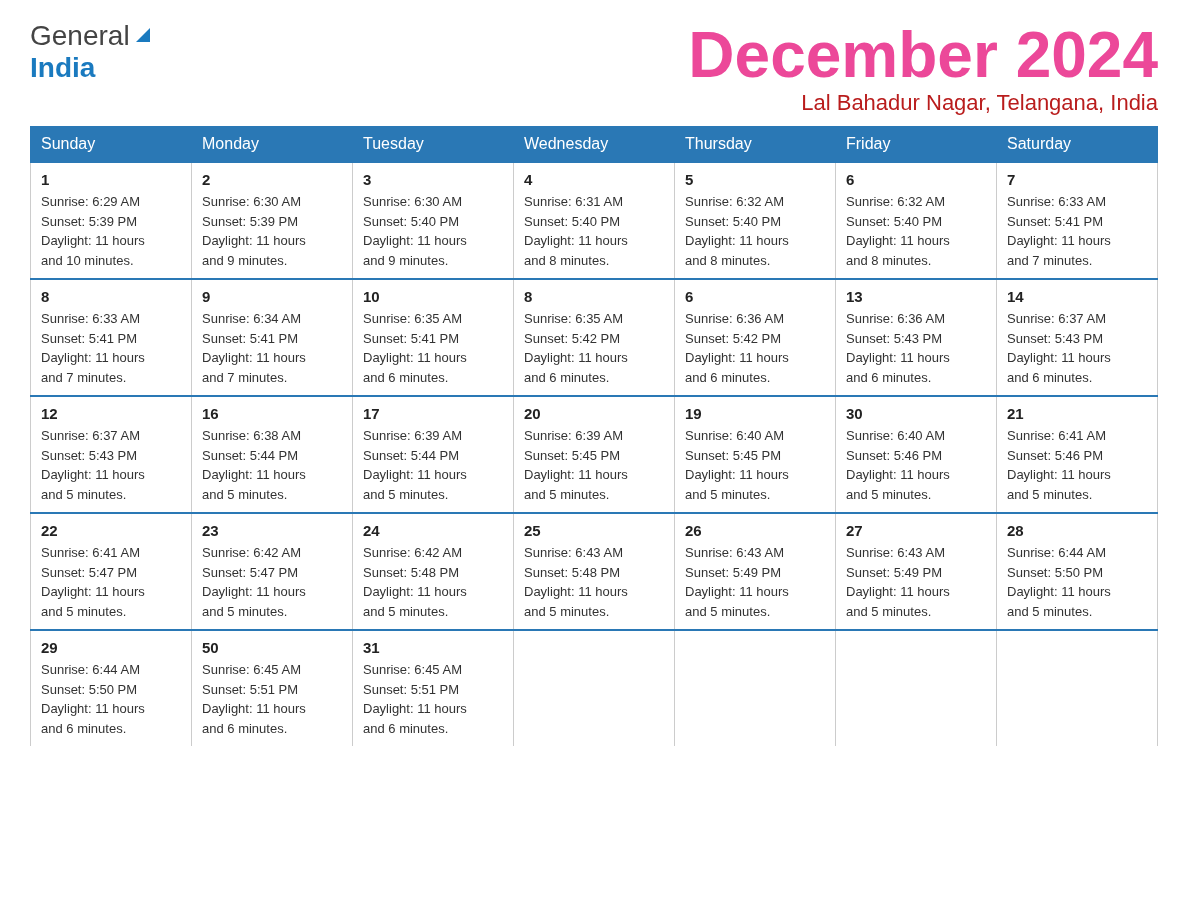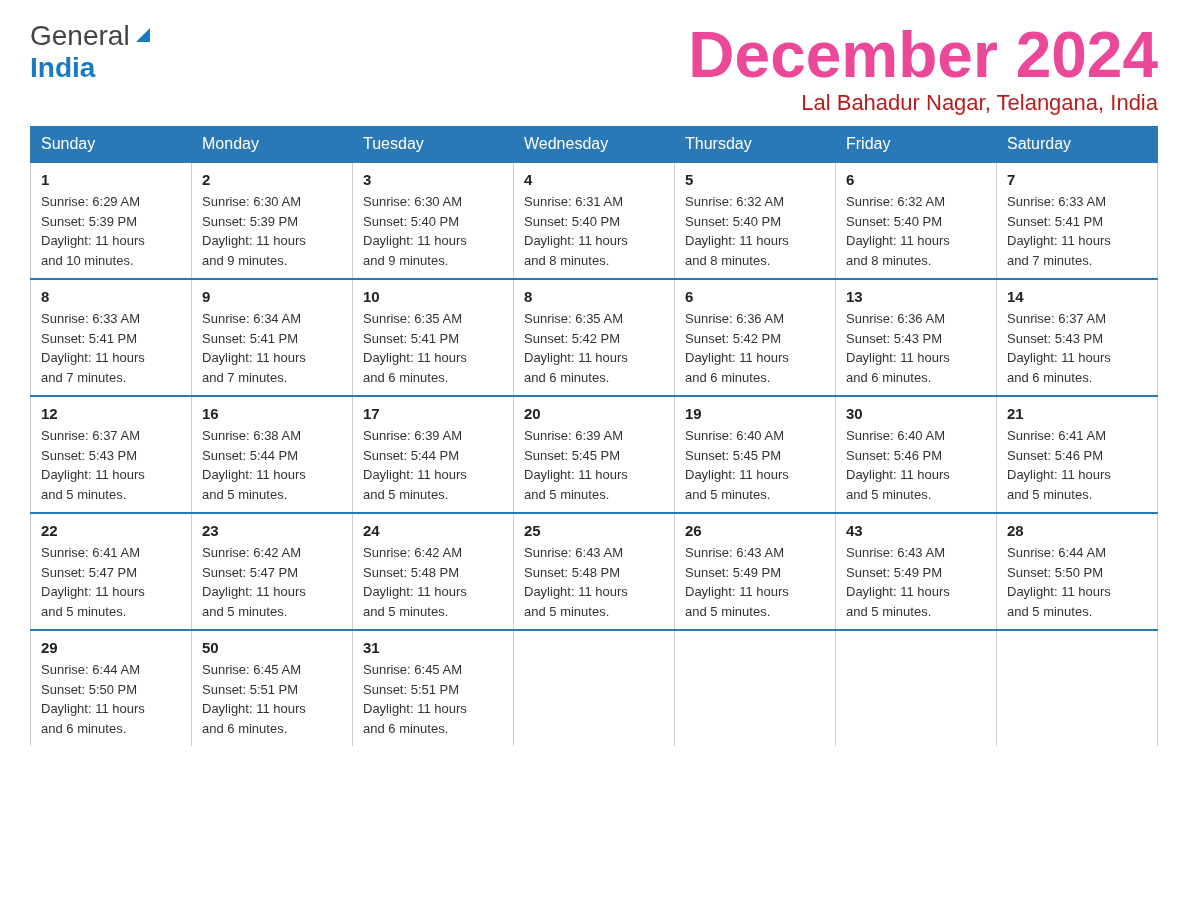--- a/index.html
+++ b/index.html
@@ -238,21 +238,21 @@
       </td>
         <td>
         <span class="day-number">25</span>
         <span class="day-info">Sunrise: 6:43 AM<br>Sunset: 5:48 PM<br>Daylight: 11 hours<br>and 5 minutes.</span>
       </td>
         <td>
         <span class="day-number">26</span>
         <span class="day-info">Sunrise: 6:43 AM<br>Sunset: 5:49 PM<br>Daylight: 11 hours<br>and 5 minutes.</span>
       </td>
         <td>
-        <span class="day-number">43</span>
+        <span class="day-number">27</span>
         <span class="day-info">Sunrise: 6:43 AM<br>Sunset: 5:49 PM<br>Daylight: 11 hours<br>and 5 minutes.</span>
       </td>
         <td>
         <span class="day-number">28</span>
         <span class="day-info">Sunrise: 6:44 AM<br>Sunset: 5:50 PM<br>Daylight: 11 hours<br>and 5 minutes.</span>
       </td>
       </tr>
       <tr>
         <td>
         <span class="day-number">29</span>

